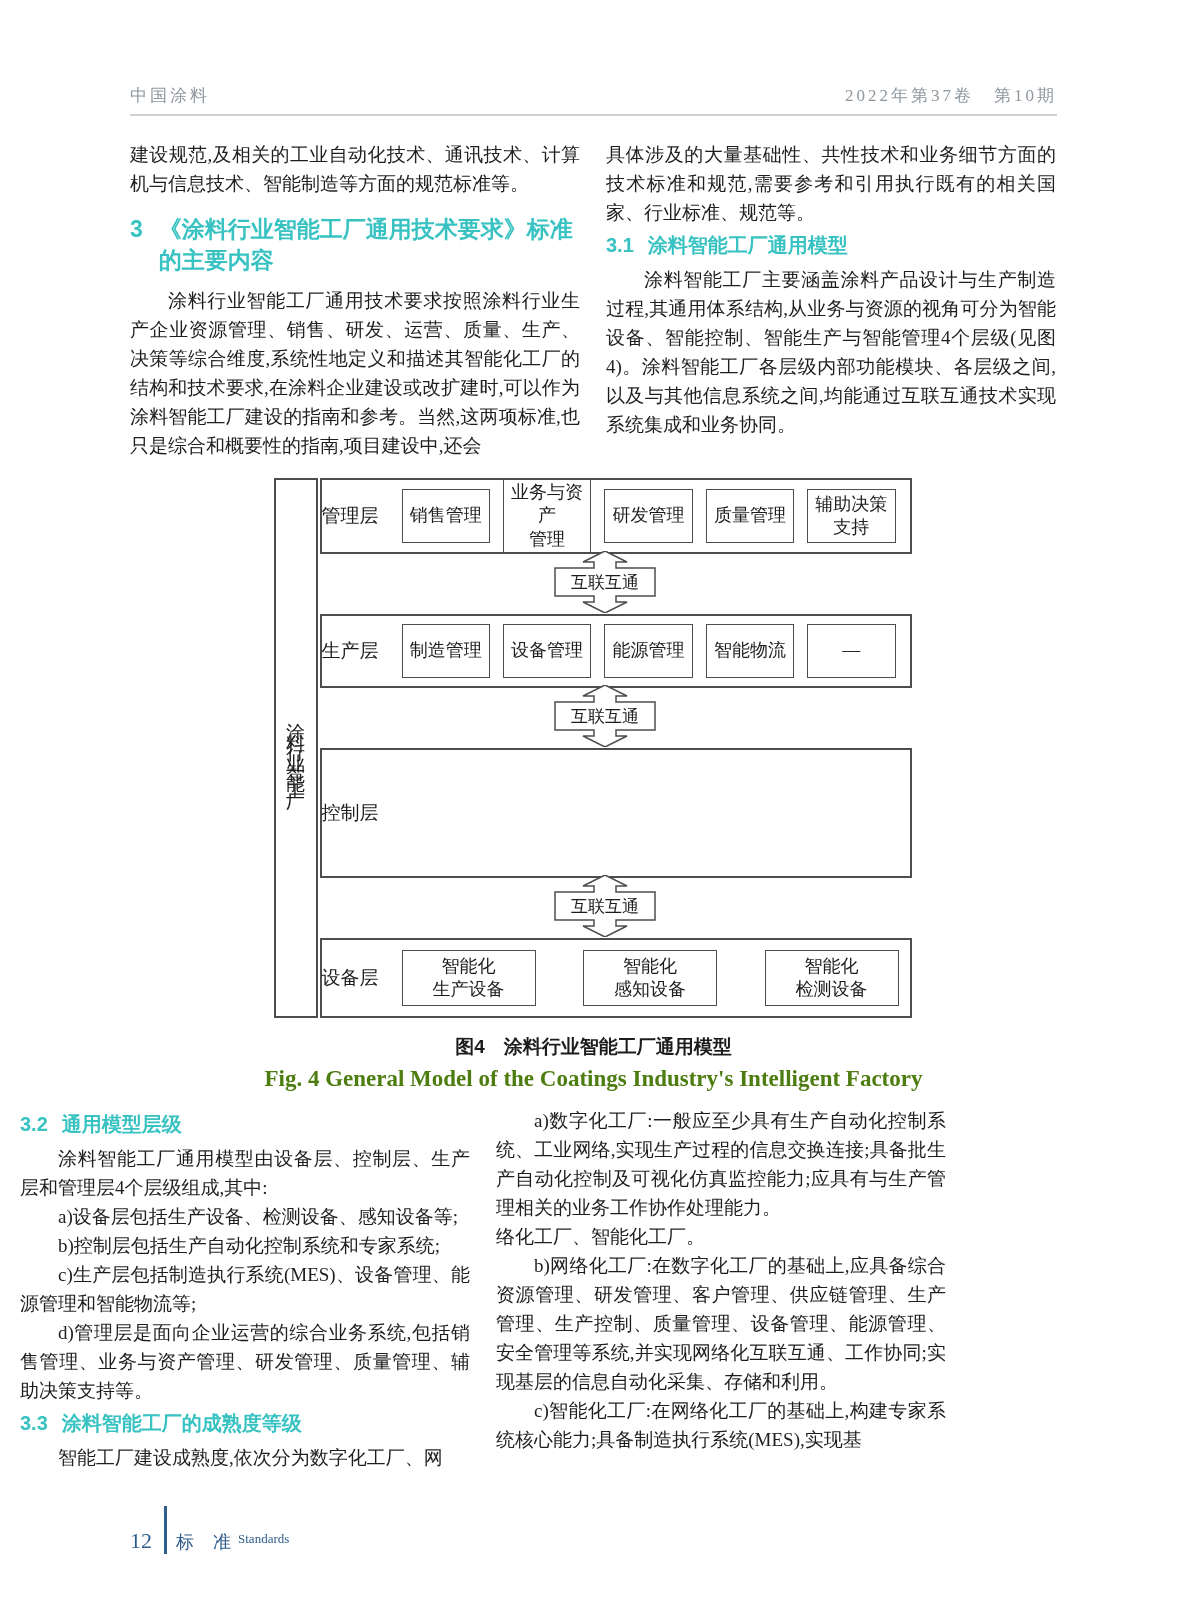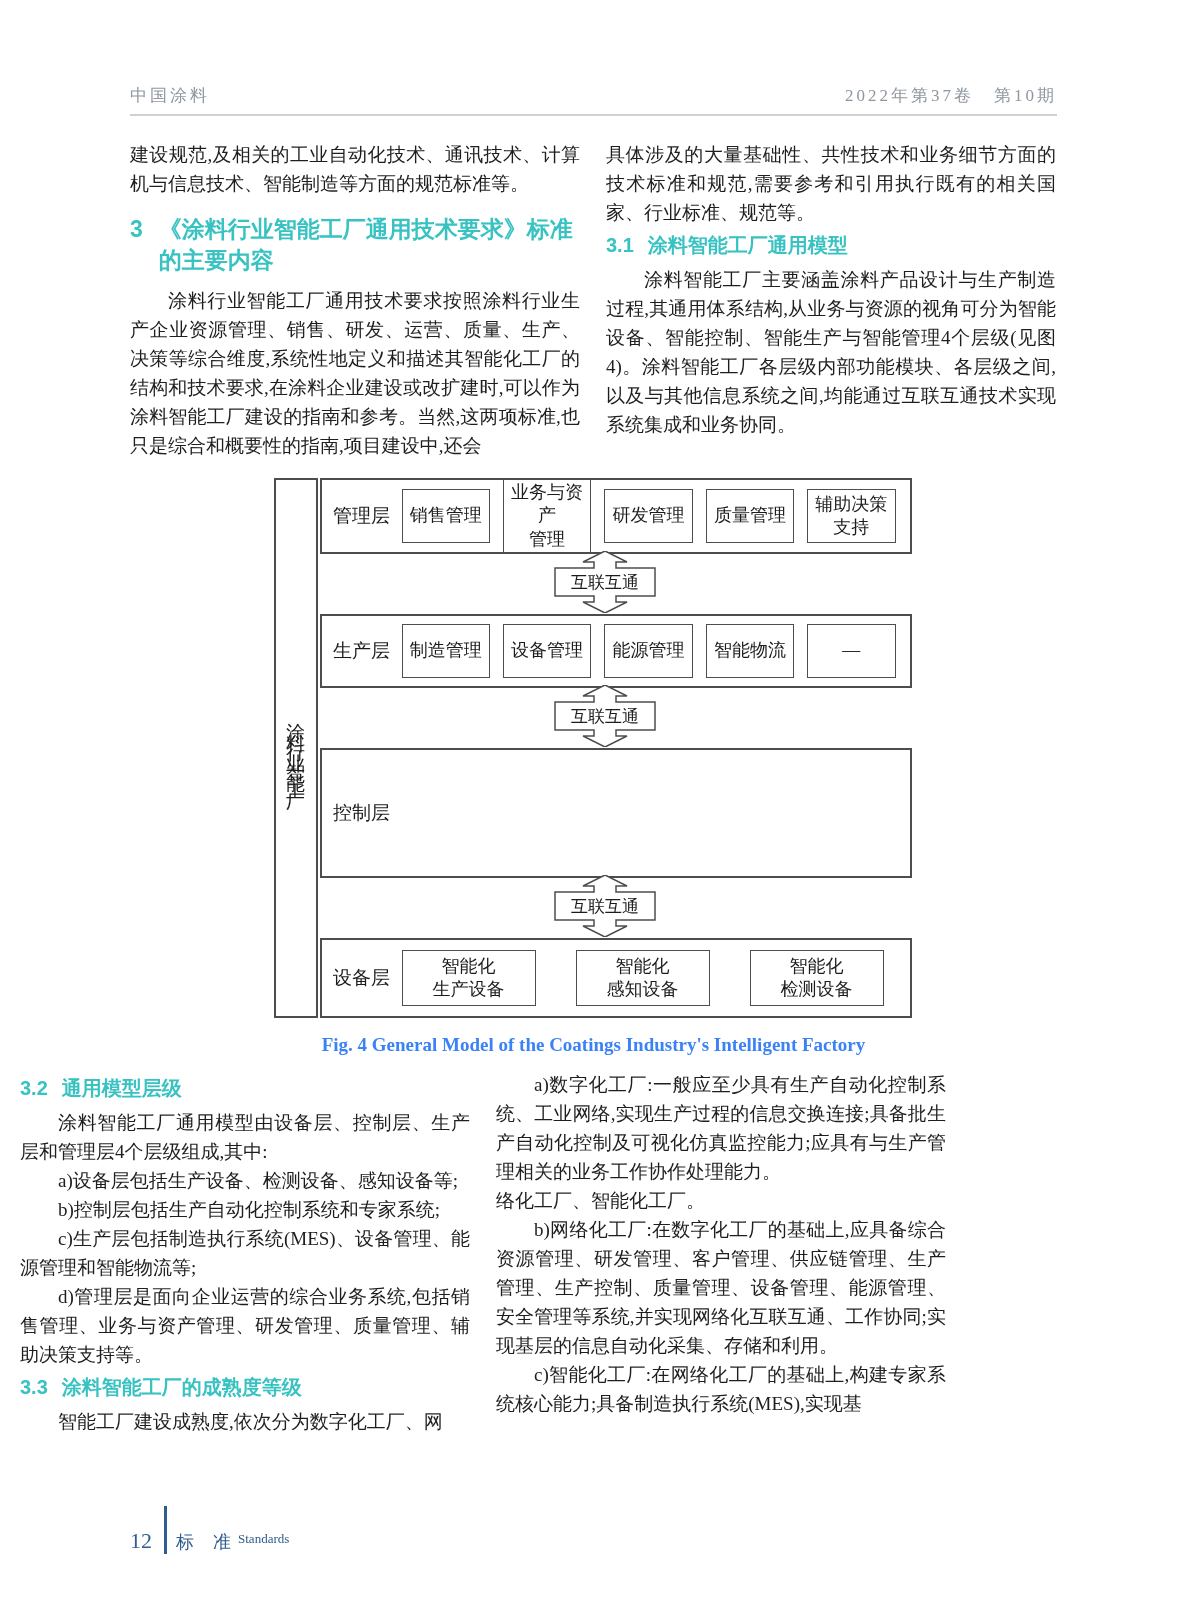--- a/index.html
+++ b/index.html
@@ -45,57 +45,57 @@
   }
   .layer-row {
     position:absolute; left:46px; right:2px;
     border:2px solid #4d4d4d; background:#fff;
     display:flex; align-items:center;
   }
   .row1 { top:0;   height:72px; }
   .row2 { top:136px; height:70px; }
   .row3 { top:270px; height:126px; }
   .row4 { top:460px; height:76px; }
-  .layer-label { flex:0 0 80px; text-align:center; font-size:19px; color:#1c1c1c; }
+  .layer-label { flex:0 0 80px; font-size:19px; color:#1c1c1c; }
   .layer-boxes { flex:1; display:flex; align-items:center; gap:13px; padding-right:14px; }
   .mbox {
     flex:1; min-height:48px; border:1.5px solid #4d4d4d;
     display:flex; align-items:center; justify-content:center;
     font-size:18px; line-height:1.3; text-align:center; white-space:pre-line;
     padding:2px 4px; color:#1c1c1c;
   }
   .group { border:1.5px solid #4d4d4d; padding:6px 8px 9px 8px; }
   .group-plc { flex:1.62; }
   .group-exp { flex:1; }
   .group-title { text-align:center; font-size:18px; margin-bottom:7px; color:#1c1c1c; }
   .group-boxes { display:flex; gap:9px; }
   .sbox {
     flex:1; min-height:58px; border:1.5px solid #4d4d4d;
     display:flex; align-items:center; justify-content:center;
     font-size:17px; line-height:1.25; text-align:center; white-space:pre-line;
     padding:2px 3px; color:#1c1c1c;
   }
-  .row4 .layer-boxes { justify-content:space-between; padding-right:26px; gap:0; }
+  .row4 .layer-boxes { justify-content:space-between; padding-right:11px; gap:0; }
   .ebox {
     flex:0 0 132px; min-height:54px; border:1.5px solid #4d4d4d;
     display:flex; align-items:center; justify-content:center;
     font-size:18px; line-height:1.3; text-align:center; white-space:pre-line; color:#1c1c1c;
   }
   .conn { position:absolute; left:276px; width:110px; height:62px; }
   .conn polygon { fill:#ffffff; stroke:#4d4d4d; stroke-width:1.5; }
   .conn text { font-size:17px; font-family:"Liberation Serif","DejaVu Serif",serif; fill:#1c1c1c; }
   .conn1 { top:73px; }
   .conn2 { top:207px; }
   .conn3 { top:397px; }
   .fig-cap { margin-top:16px; text-align:center; }
   .cap-cn {
     font-family:"Liberation Sans","DejaVu Sans",sans-serif;
     font-weight:bold; font-size:19px; color:#1c1c1c; margin:0 0 6px 0;
   }
-  .cap-en { font-weight:bold; font-size:19px; color:#3b82f6; margin:0; }
+  .cap-en { font-weight:bold; font-size:23px; color:#4d7c0f; margin:0; }
   .bottom-cols { margin-top:14px;margin-left:20px; }
   
   .pg-footer { position:absolute; left:130px; bottom:46px; display:flex; align-items:flex-end; }
   .pg-num { font-size:22px; color:#2f5d8c; margin-right:12px; align-self:flex-end; }
   .pg-bar { width:3px; height:48px; background:#2f5d8c; margin-right:9px; }
   .pg-sec { display:flex; flex-direction:row; justify-content:center; }
   .pg-cn {
     font-family:"Liberation Sans","DejaVu Sans",sans-serif;
     font-size:18px; letter-spacing:7px; color:#2f5d8c; line-height:1.3;
   }
@@ -188,20 +188,21 @@
           <div class="ebox">智能化
 感知设备</div>
           <div class="ebox">智能化
 检测设备</div>
         </div>
       </div>
 
     </div>
 
     <div class="fig-cap">
+      <p class="cap-cn">图4　涂料行业智能工厂通用模型</p>
       <p class="cap-en">Fig. 4  General Model of the Coatings Industry's Intelligent Factory</p>
     </div>
   </div>
 
   <div class="cols bottom-cols">
     <div class="col">
       <div class="h-sub">
         <span class="hsnum">3.2</span>
         <span>通用模型层级</span>
       </div>

